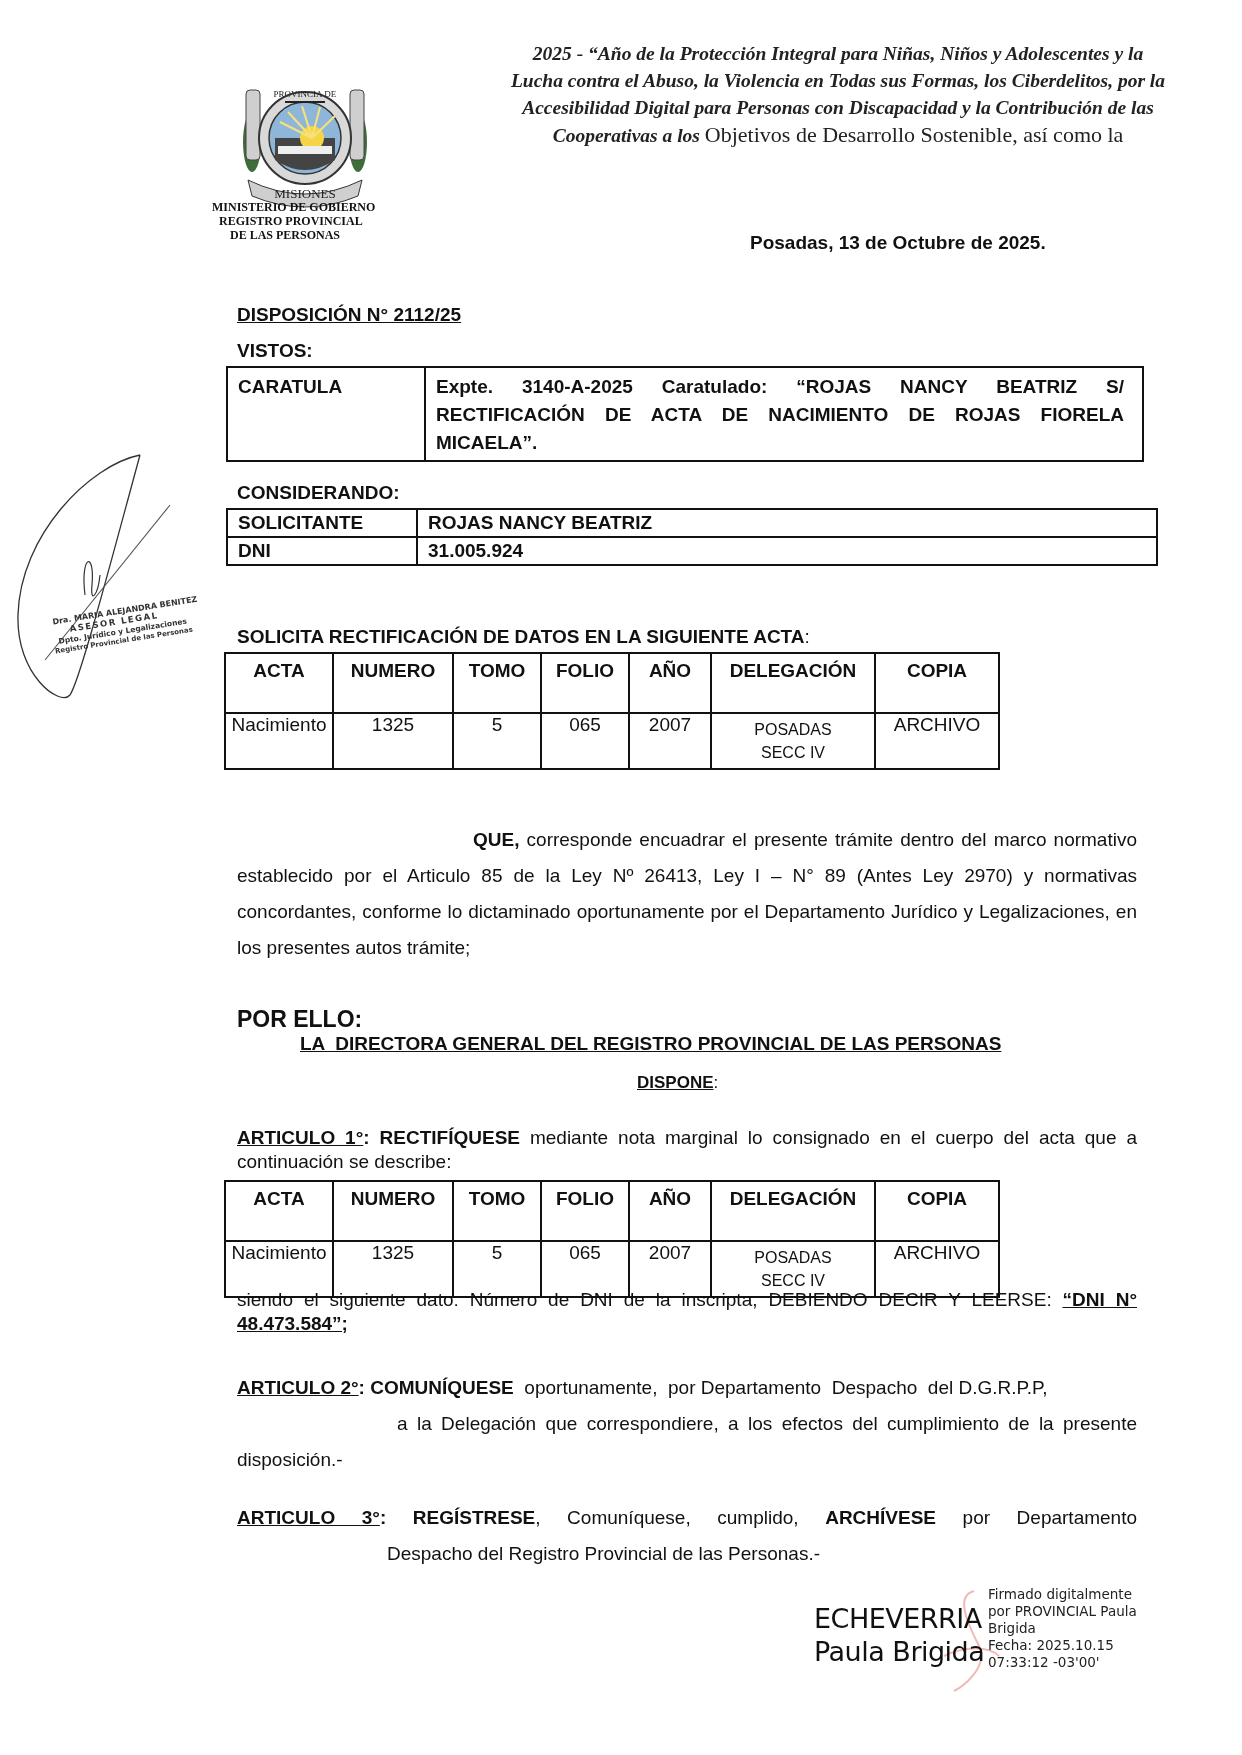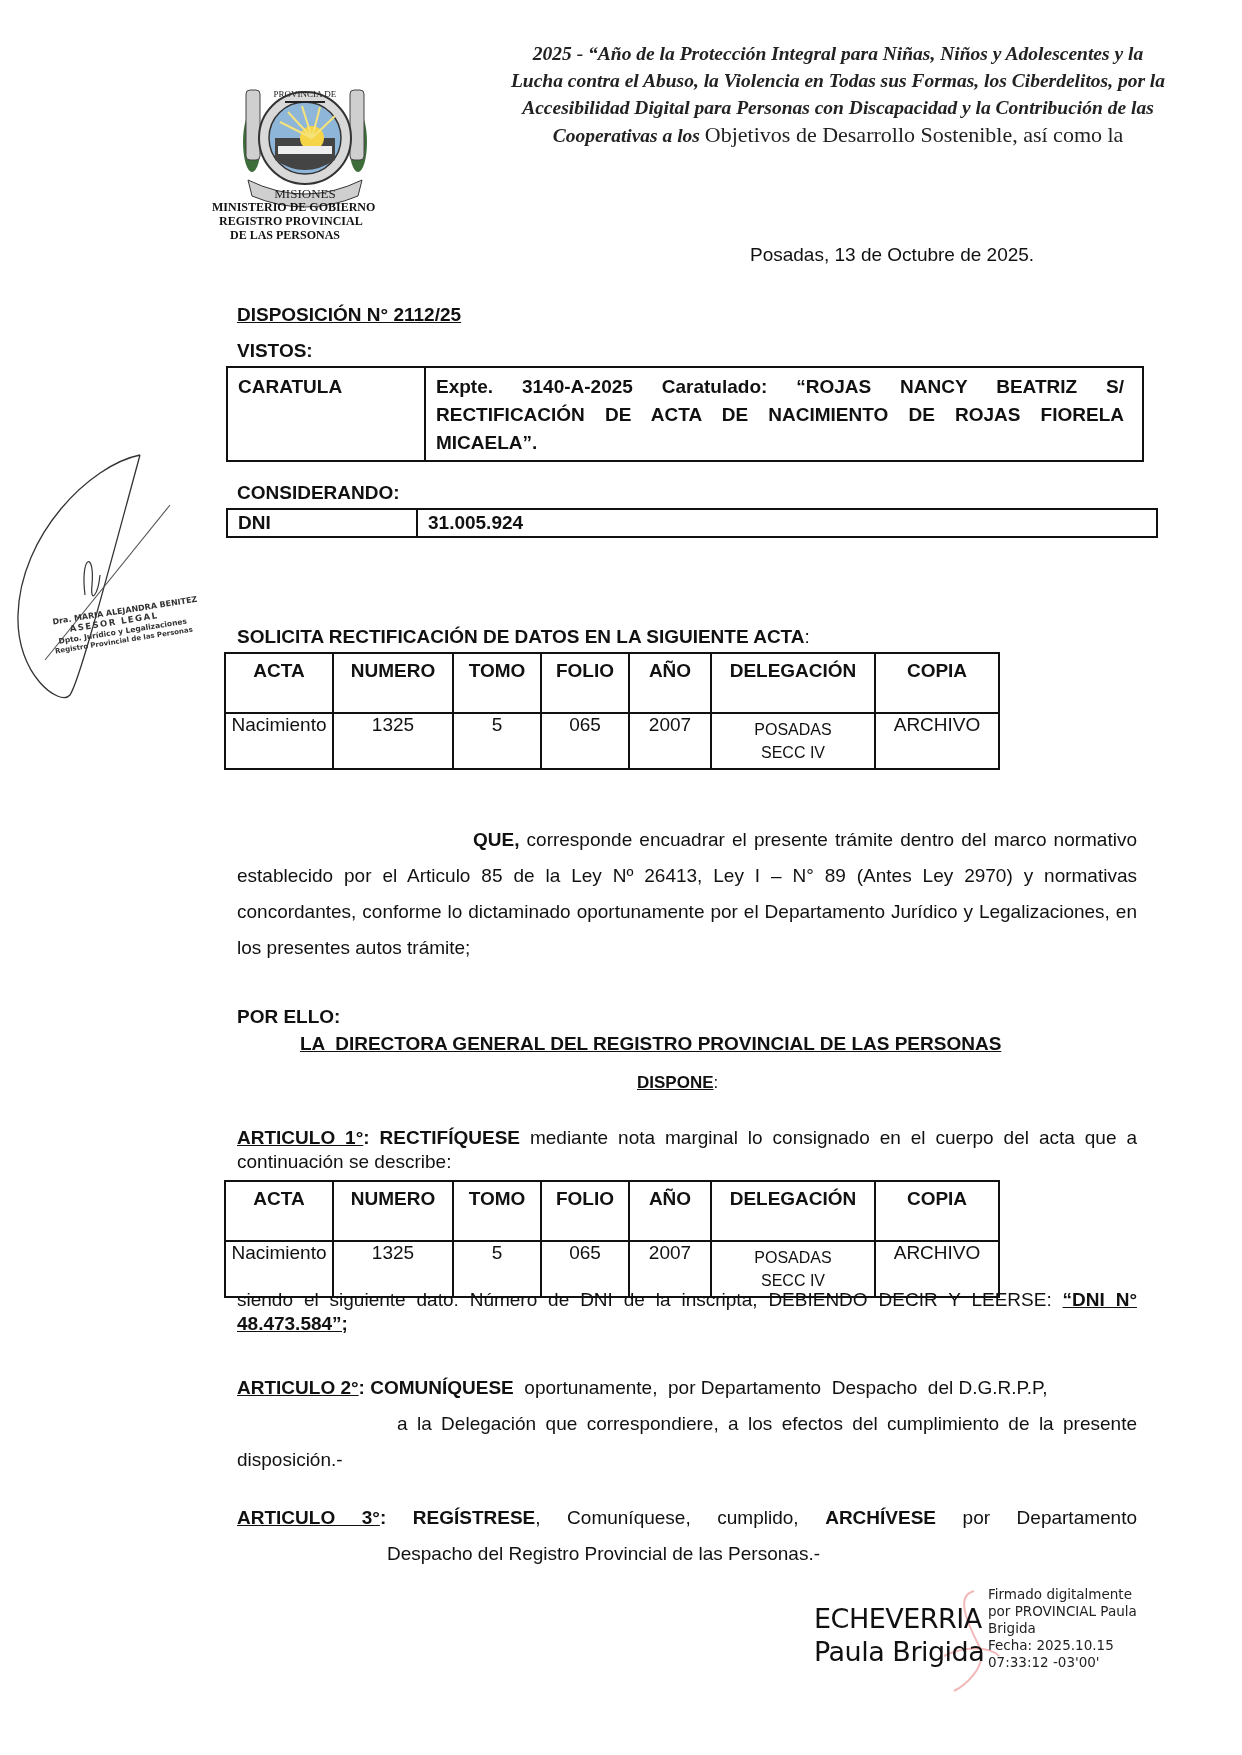--- a/index.html
+++ b/index.html
@@ -7,21 +7,21 @@
   .abs { position: absolute; }
   .b { font-weight: bold; }
   .u { text-decoration: underline; }
 
   
   .seal { left: 240px; top: 80px; width: 130px; height: 130px; }
   .ministry { left: 212px; top: 200px; font-family: "Liberation Serif", serif; font-weight: bold; font-size: 12px; line-height: 14px; color: #111; }
   .ministry div { white-space: nowrap; }
   .motto { left: 478px; top: 40px; width: 720px; text-align: center; font-family: "Liberation Serif", serif; font-style: italic; font-weight: bold; font-size: 19.5px; line-height: 27px; color: #222; }
   .motto .plain { font-weight: normal; font-style: normal; font-size: 22px; }
-  .dateline { left: 750px; top: 244px; font-size: 19px; }
+  .dateline { left: 750px; top: 232px; font-size: 19px; font-weight: bold; }
   .title { left: 237px; top: 304px; font-weight: bold; text-decoration: underline; font-size: 19px; }
   .vistos { left: 237px; top: 340px; font-weight: bold; font-size: 19px; }
   .considerando { left: 237px; top: 482px; font-weight: bold; font-size: 19px; }
   .solicita { left: 237px; top: 626px; font-weight: bold; font-size: 19px; }
 
   table { border-collapse: collapse; position: absolute; font-size: 19px; }
   td, th { border: 2px solid #111; padding: 0; }
 
   .t-caratula { left: 226px; top: 366px; width: 918px; }
   .t-caratula td { vertical-align: top; padding: 5px 18px 3px 10px; line-height: 28px; font-weight: bold; }
@@ -36,21 +36,21 @@
   .t-acta th { font-weight: bold; height: 52px; vertical-align: top; padding-top: 6px; text-align: center; }
   .t-acta td { height: 50px; vertical-align: top; text-align: center; }
   .t-acta td.del { font-size: 16px; line-height: 23px; padding-top: 4px; }
   .t-acta-1 { left: 224px; top: 652px; }
   .t-acta-2 { left: 224px; top: 1180px; }
 
   .para { left: 237px; width: 900px; font-size: 19px; text-align: justify; }
   .p-que { top: 822px; line-height: 36px; }
   .p-que .indent { display: inline-block; width: 236px; }
 
-  .porello { left: 237px; top: 1006px; font-weight: bold; font-size: 19px; }
+  .porello { left: 237px; top: 1006px; font-weight: bold; font-size: 23px; }
   .directora { left: 300px; top: 1033px; font-weight: bold; text-decoration: underline; font-size: 19px; }
   .dispone { left: 637px; top: 1073px; font-size: 17px; }
   .art1 { top: 1126px; line-height: 24px; }
   .siendo { top: 1288px; line-height: 24px; }
   .art2 { top: 1370px; line-height: 36px; }
   .art2 .indent { display: inline-block; width: 160px; }
   .art3 { top: 1500px; line-height: 36px; }
   .art3 .hang { padding-left: 150px; display: block; text-align: left; }
 
   .sig-stamp { left: 0; top: 445px; width: 215px; height: 265px; }
@@ -113,20 +113,24 @@
       <tr>
     <td class="lbl">CARATULA</td>
     <td class="val">Expte. 3140-A-2025 Caratulado: “ROJAS NANCY BEATRIZ S/ RECTIFICACIÓN DE ACTA DE NACIMIENTO DE ROJAS FIORELA MICAELA”.</td>
   </tr>
 </tbody>
   </table>
 
 <div class="abs considerando">CONSIDERANDO:</div>
 <table class="t-sol">
   <tbody>
+      <tr>
+    <td class="lbl">SOLICITANTE</td>
+    <td class="b">ROJAS NANCY BEATRIZ</td>
+  </tr>
   <tr>
     <td class="lbl">DNI</td>
     <td class="b">31.005.924</td>
   </tr>
 </tbody>
   </table>
 
 <div class="abs solicita"><span>SOLICITA RECTIFICACIÓN DE DATOS EN LA SIGUIENTE ACTA</span><span style="font-weight:normal">:</span></div>
 
 <table class="t-acta t-acta-1">

